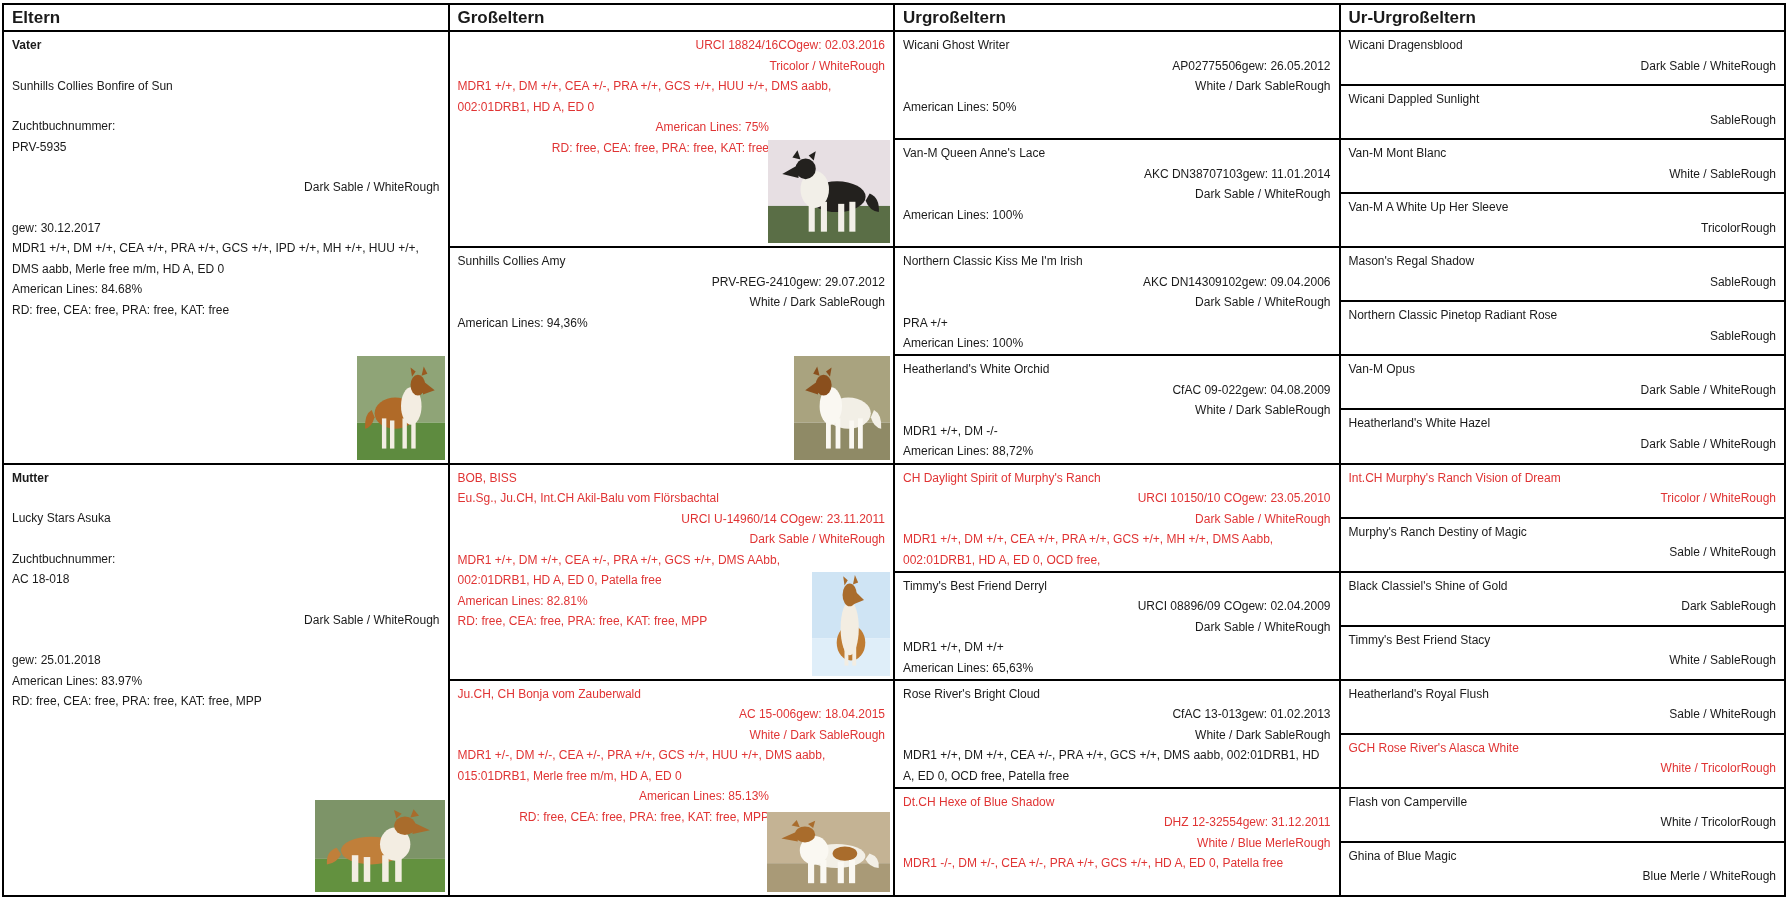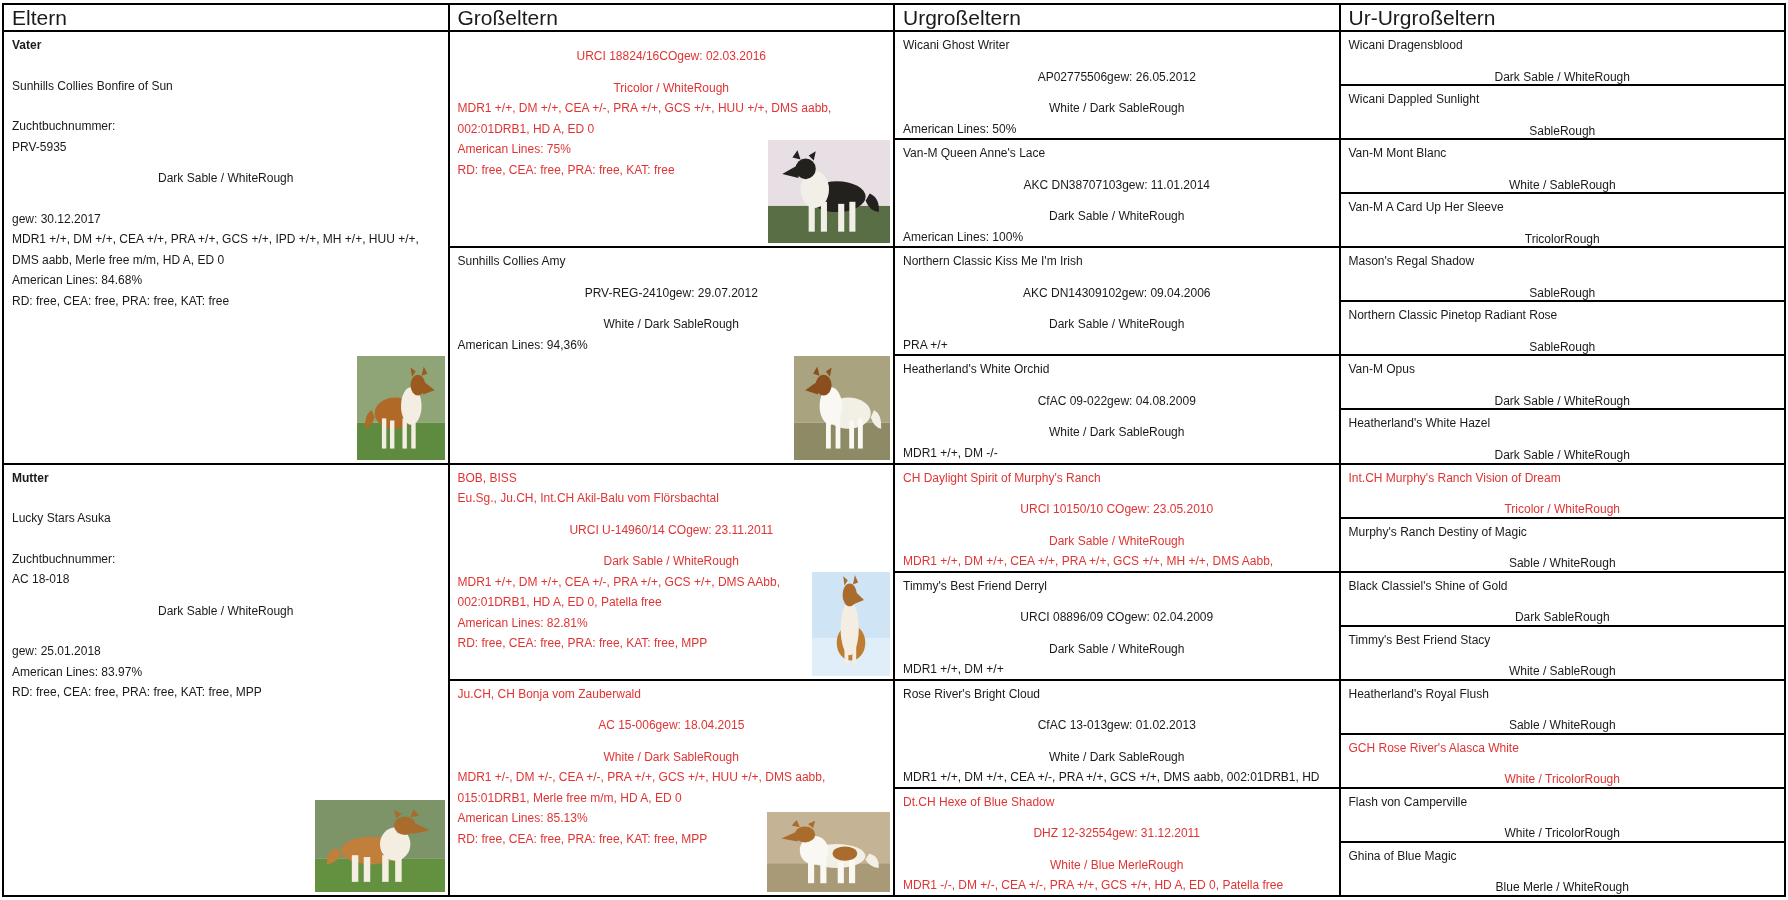--- a/index.html
+++ b/index.html
@@ -13,39 +13,40 @@
     width: 1784px; height: 894px;
     display: grid;
     grid-template-columns: repeat(4, 1fr);
     grid-template-rows: 25px repeat(16, 1fr);
     gap: 2px;
     background: var(--border, #000);
     border: 2px solid var(--border, #000);
   }
   .hdr {
     background: var(--bg, #fff);
-    font-size: 21px;
+    font-size: 17px;
     display: flex; align-items: center;
     padding: 0 8px;
     color: var(--black, #1a1a1a);
+    font-weight: bold;
   }
   .cell {
     background: var(--bg, #fff);
     position: relative;
     overflow: hidden;
     padding: 3px 8px;
     font-size: 12px;
     line-height: 20.5px;
     color: var(--black, #1a1a1a);
   }
   .cell.red { color: var(--red, #e03434); }
-  .ln.row { display: flex; justify-content: center; margin-top: 11px; }
+  .ln.row { display: flex; justify-content: flex-end; }
   .sp { margin-top: 20px; }
   .bold { font-weight: bold; }
-  .narrow { margin-right: 88px; }
+  .narrow { margin-right: 116px; text-align: right; }
   .narrow-sm { margin-right: 92px; }
   .photo { position: absolute; right: 3px; bottom: 3px; }
   .photo svg { display: block; width: 100%; height: 100%; }
 </style>
 </head>
 <body>
 
 <div class="pedigree" id="pedigree">
     <div class="hdr" style="grid-column:1;grid-row:1">Eltern</div>
     <div class="hdr" style="grid-column:2;grid-row:1">Großeltern</div>
@@ -362,21 +363,21 @@
       </div>
     </div>
     <div class="cell" style="grid-column:4;grid-row:4">
       <div class="ln ">Van-M Mont Blanc</div>
       <div class="ln row ">
         <span>White / Sable</span>
         <span>Rough</span>
       </div>
     </div>
     <div class="cell" style="grid-column:4;grid-row:5">
-      <div class="ln ">Van-M A Card Up Her Sleeve</div>
+      <div class="ln ">Van-M A White Up Her Sleeve</div>
       <div class="ln row ">
         <span>Tricolor</span>
         <span>Rough</span>
       </div>
     </div>
     <div class="cell" style="grid-column:4;grid-row:6">
       <div class="ln ">Mason's Regal Shadow</div>
       <div class="ln row ">
         <span>Sable</span>
         <span>Rough</span>

